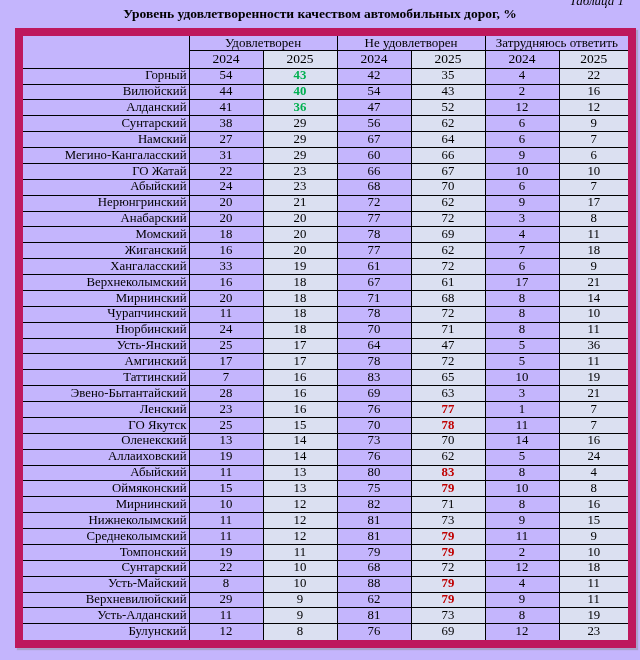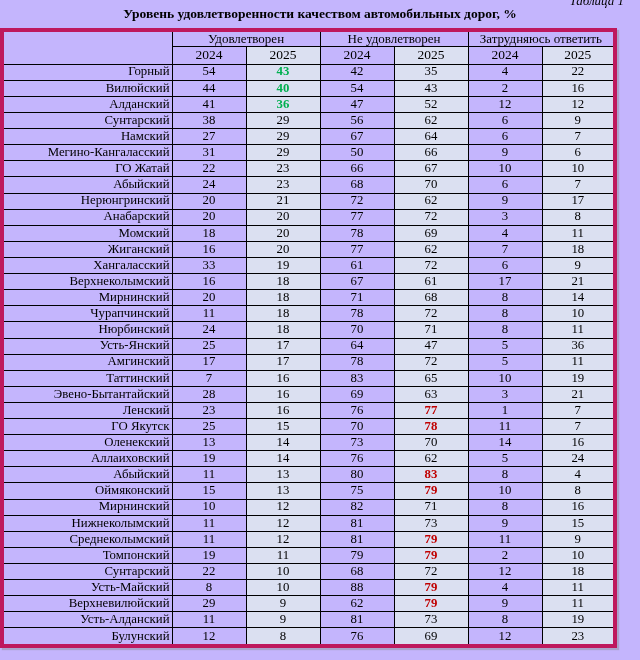--- a/index.html
+++ b/index.html
@@ -21,25 +21,25 @@
   .title {
     position:absolute;
     top:6px; left:0;
     width:100%;
     text-align:center;
     font-weight:bold;
     font-size:13.5px;
   }
   table.sat {
     position:absolute;
-    left:0; top:28px;
+    left:15px; top:28px;
     width:613px; height:620px;
     border-collapse:collapse;
     table-layout:fixed;
-    border:4px solid #be185d;
+    border:8px solid #be185d;
     box-shadow:2px 2px 1px rgba(140,140,140,0.45);
   }
   table.sat td {
     border:1px solid #000;
     text-align:center;
     font-size:12.8px;
     padding:0 2px;
     line-height:1.05;
     overflow:hidden;
     white-space:nowrap;
@@ -130,21 +130,21 @@
           <td class="shade">29</td>
           <td class="gsep">67</td>
           <td class="shade">64</td>
           <td class="gsep">6</td>
           <td class="shade">7</td>
         </tr>
         <tr>
           <td class="name">Мегино-Кангаласский</td>
           <td class="gsep">31</td>
           <td class="shade">29</td>
-          <td class="gsep">50</td>
+          <td class="gsep">60</td>
           <td class="shade">66</td>
           <td class="gsep">9</td>
           <td class="shade">6</td>
         </tr>
         <tr>
           <td class="name">ГО Жатай</td>
           <td class="gsep">22</td>
           <td class="shade">23</td>
           <td class="gsep">66</td>
           <td class="shade">67</td>

